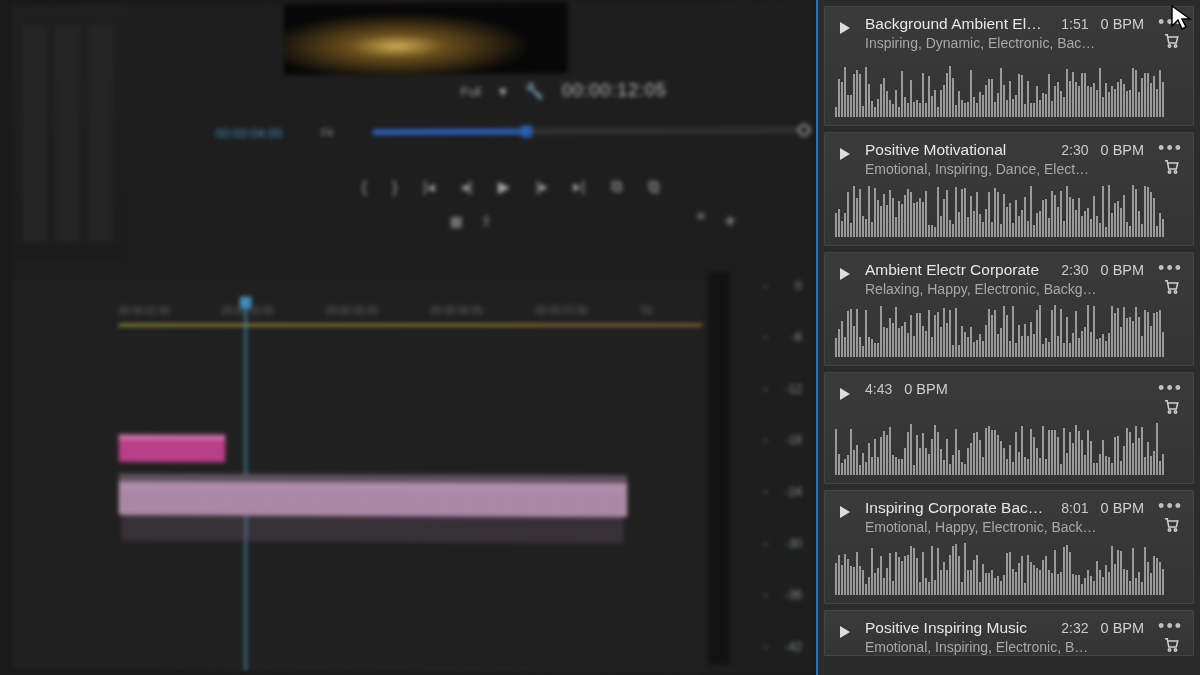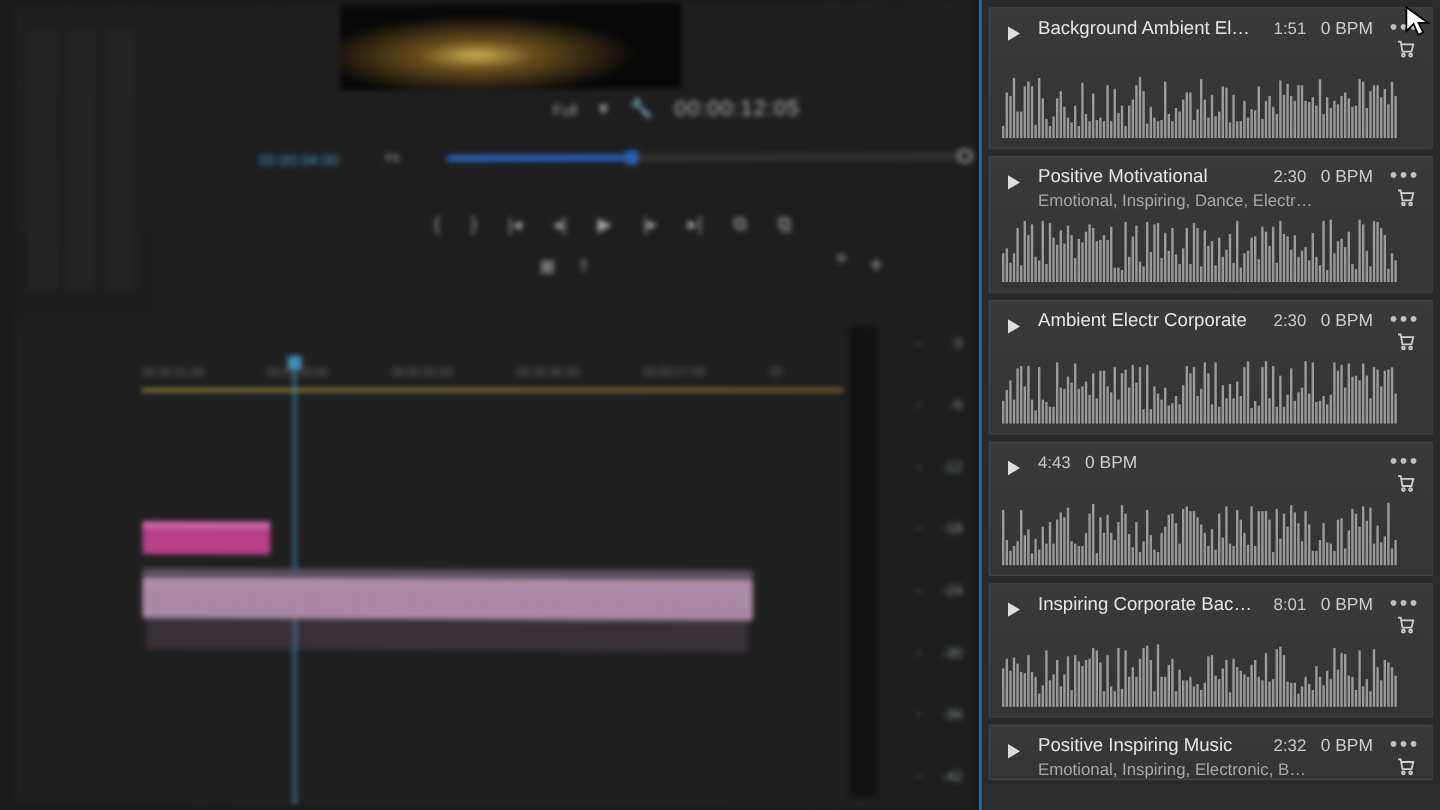--- a/index.html
+++ b/index.html
@@ -192,20 +192,21 @@
             <svg viewBox="0 0 12 14">
               <path d="M1 1 L11 7 L1 13 Z" fill="#ddd"></path>
             </svg>
           </div>
           <div class="meta">
             <div class="title-row">
               <div class="title">Background Ambient Elect…</div>
               <div class="dur">1:51</div>
               <div class="bpm">0 BPM</div>
             </div>
+            <div class="tags">Inspiring, Dynamic, Electronic, Bac…</div>
           </div>
           <div class="actions">
             <div class="more">•••</div>
             <div class="cart">
               <svg viewBox="0 0 24 24" fill="none" stroke="#cfcfcf" stroke-width="2">
                 <path d="M4 5h3l2 11h10l2-8H8"></path>
                 <circle cx="10" cy="20" r="1.6"></circle>
                 <circle cx="18" cy="20" r="1.6"></circle>
               </svg>
             </div>
@@ -330,21 +331,21 @@
             <svg viewBox="0 0 12 14">
               <path d="M1 1 L11 7 L1 13 Z" fill="#ddd"></path>
             </svg>
           </div>
           <div class="meta">
             <div class="title-row">
               <div class="title">Positive Motivational</div>
               <div class="dur">2:30</div>
               <div class="bpm">0 BPM</div>
             </div>
-            <div class="tags">Emotional, Inspiring, Dance, Electr…</div>
+            <div class="tags">Emotional, Inspiring, Dance, Elect…</div>
           </div>
           <div class="actions">
             <div class="more">•••</div>
             <div class="cart">
               <svg viewBox="0 0 24 24" fill="none" stroke="#cfcfcf" stroke-width="2">
                 <path d="M4 5h3l2 11h10l2-8H8"></path>
                 <circle cx="10" cy="20" r="1.6"></circle>
                 <circle cx="18" cy="20" r="1.6"></circle>
               </svg>
             </div>
@@ -469,20 +470,21 @@
             <svg viewBox="0 0 12 14">
               <path d="M1 1 L11 7 L1 13 Z" fill="#ddd"></path>
             </svg>
           </div>
           <div class="meta">
             <div class="title-row">
               <div class="title">Ambient Electr Corporate</div>
               <div class="dur">2:30</div>
               <div class="bpm">0 BPM</div>
             </div>
+            <div class="tags">Relaxing, Happy, Electronic, Backg…</div>
           </div>
           <div class="actions">
             <div class="more">•••</div>
             <div class="cart">
               <svg viewBox="0 0 24 24" fill="none" stroke="#cfcfcf" stroke-width="2">
                 <path d="M4 5h3l2 11h10l2-8H8"></path>
                 <circle cx="10" cy="20" r="1.6"></circle>
                 <circle cx="18" cy="20" r="1.6"></circle>
               </svg>
             </div>
@@ -744,20 +746,21 @@
             <svg viewBox="0 0 12 14">
               <path d="M1 1 L11 7 L1 13 Z" fill="#ddd"></path>
             </svg>
           </div>
           <div class="meta">
             <div class="title-row">
               <div class="title">Inspiring  Corporate Backg…</div>
               <div class="dur">8:01</div>
               <div class="bpm">0 BPM</div>
             </div>
+            <div class="tags">Emotional, Happy, Electronic, Back…</div>
           </div>
           <div class="actions">
             <div class="more">•••</div>
             <div class="cart">
               <svg viewBox="0 0 24 24" fill="none" stroke="#cfcfcf" stroke-width="2">
                 <path d="M4 5h3l2 11h10l2-8H8"></path>
                 <circle cx="10" cy="20" r="1.6"></circle>
                 <circle cx="18" cy="20" r="1.6"></circle>
               </svg>
             </div>

